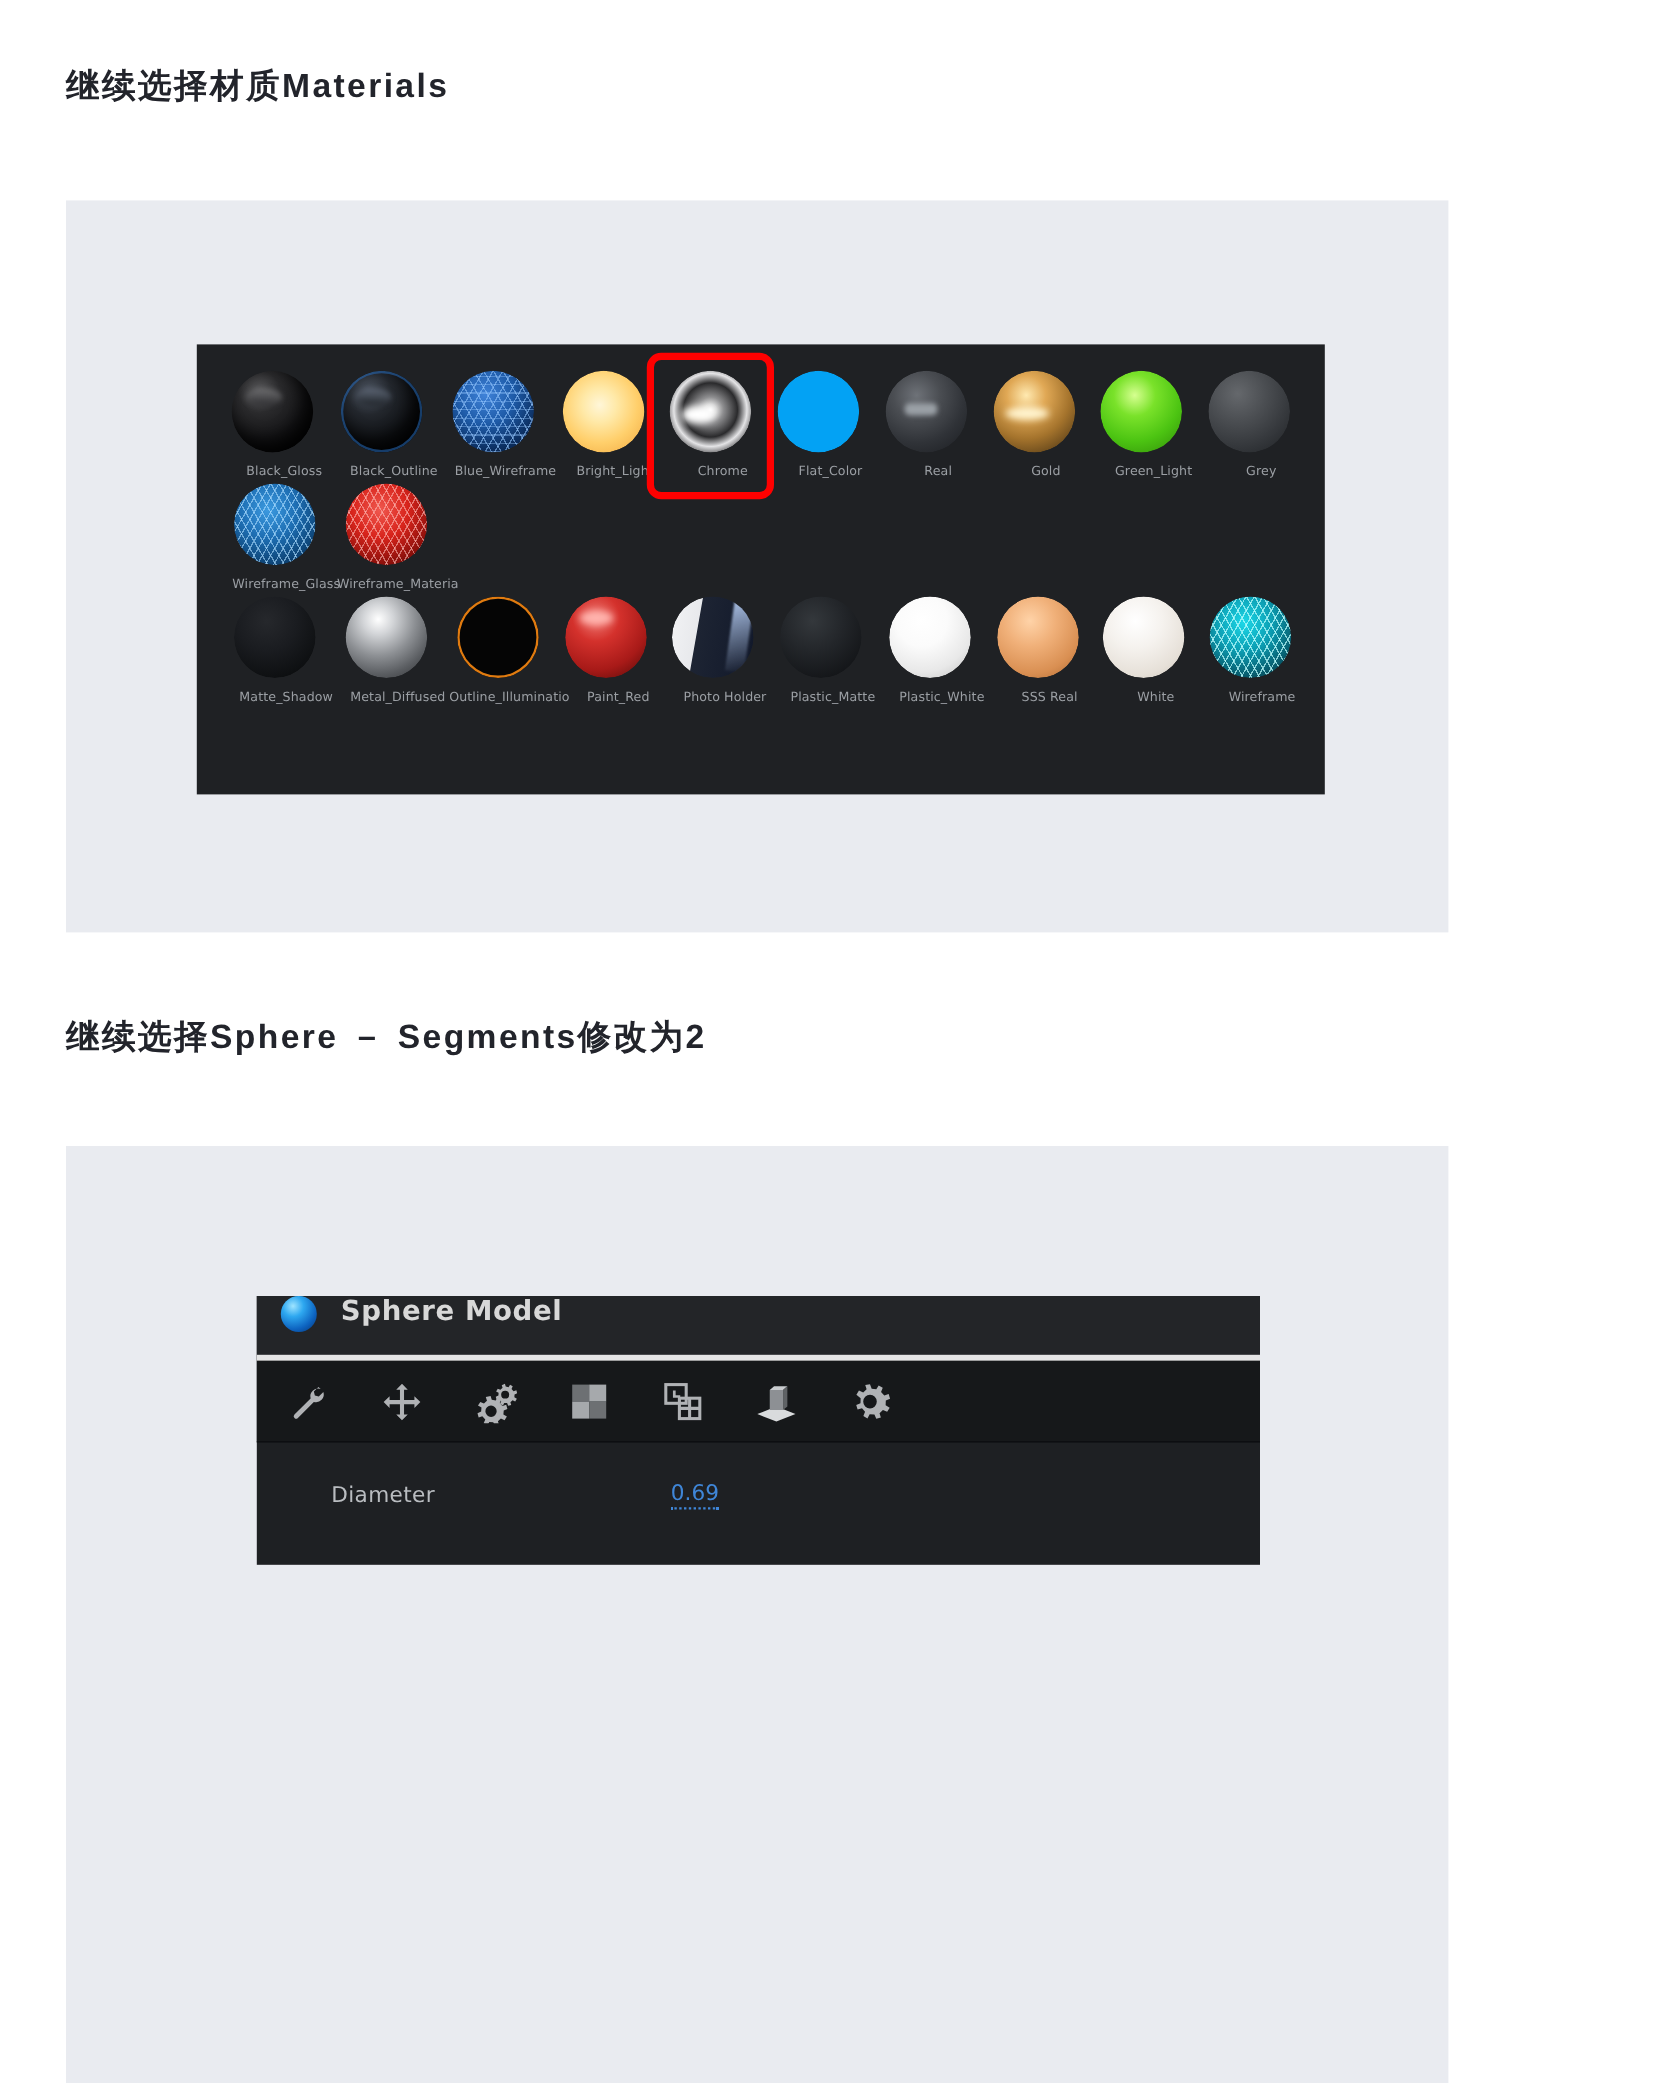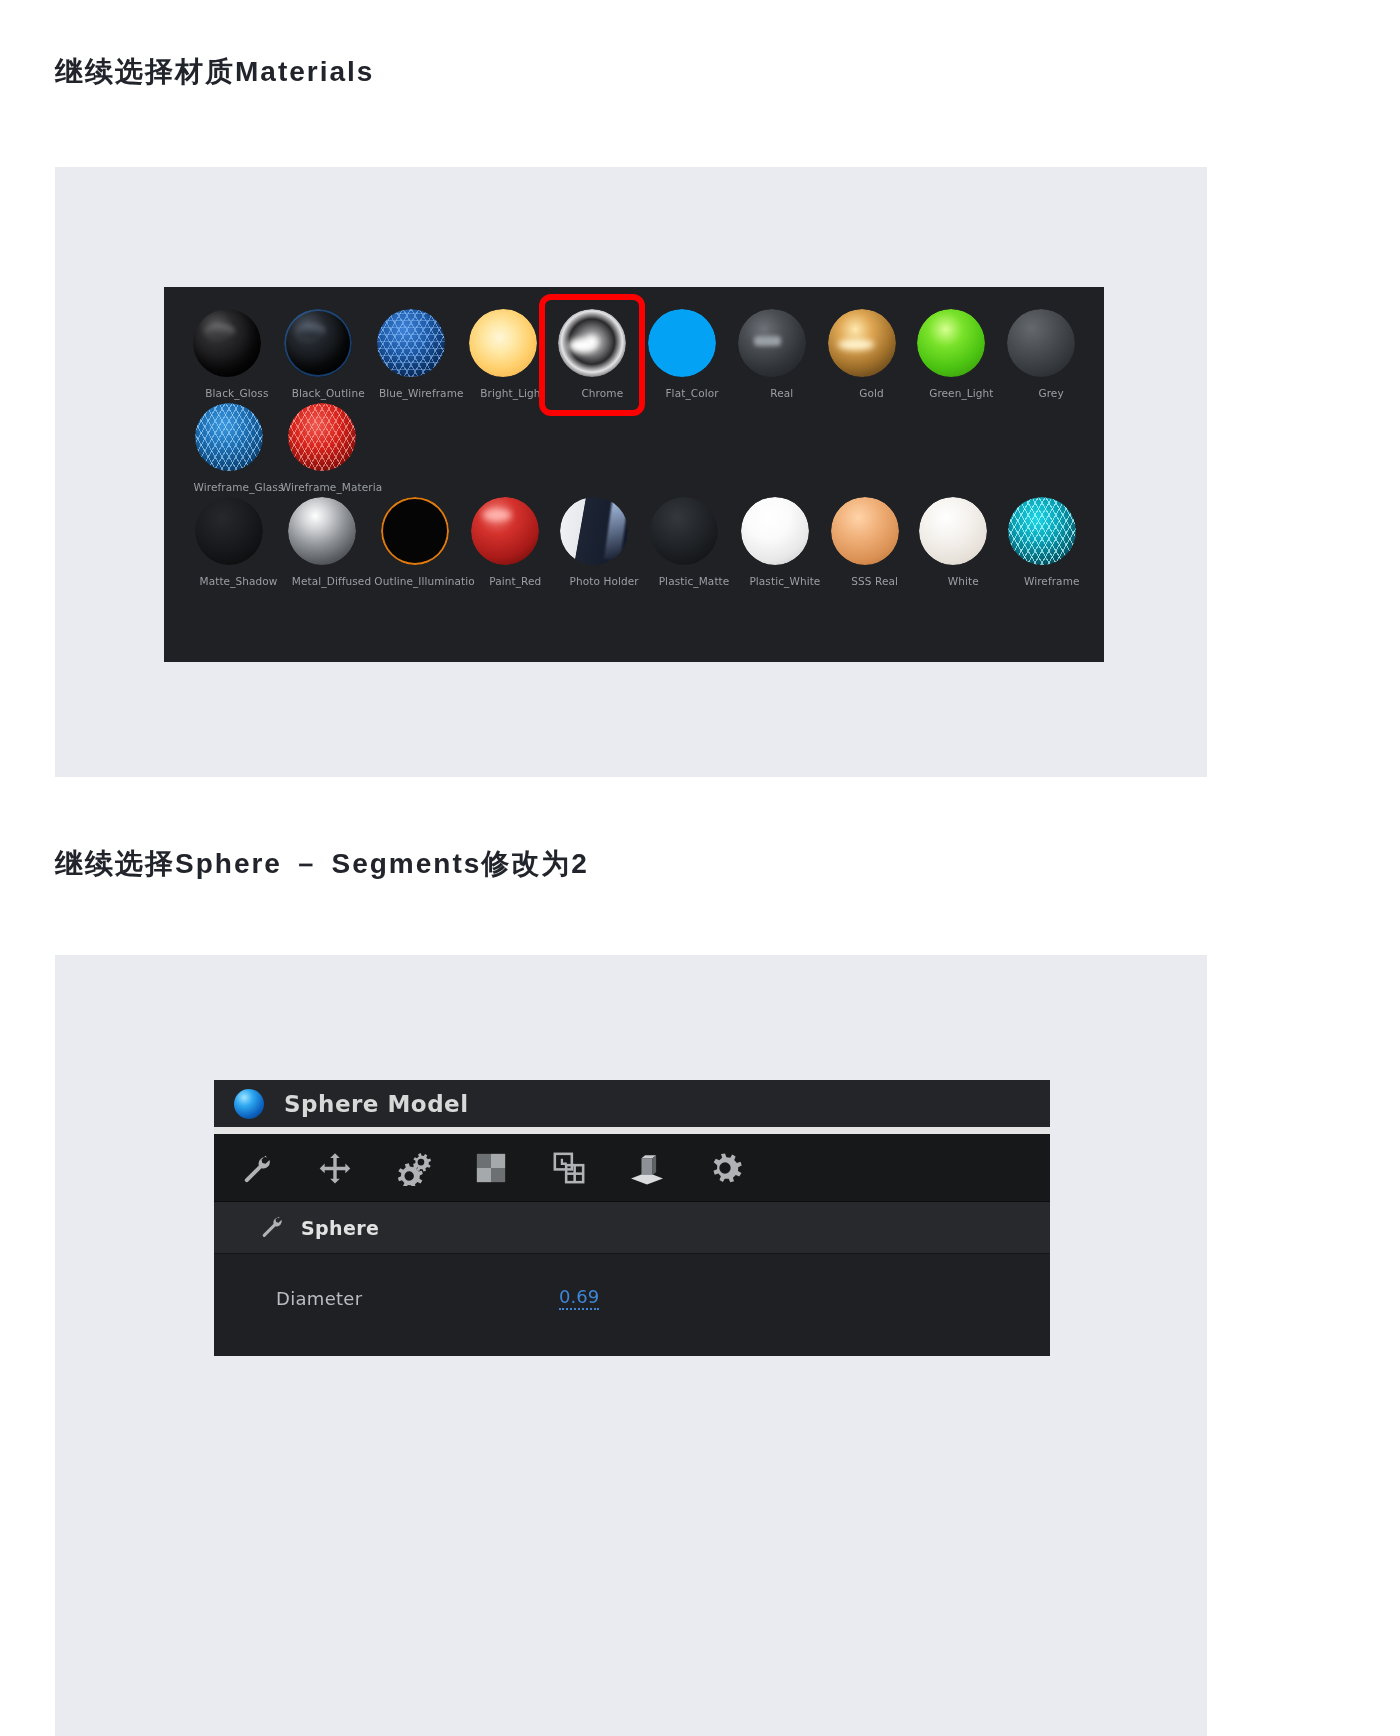--- a/index.html
+++ b/index.html
@@ -129,24 +129,23 @@
     position: absolute;
     left: 159px;
     top: 125px;
     width: 836px;
     background: #1e2023;
     font-family: "DejaVu Sans", sans-serif;
   }
   .obj-titlebar {
     height: 54px;
     display: flex;
-    align-items: center;
     padding: 0 0 0 20px;
     background: #232528;
-    border-bottom: 7px solid #e5e5e5;
+    border-bottom: 5px solid #e5e5e5;
   }
   .obj-title-icon { width: 30px; height: 30px; border-radius: 50%;
     background: radial-gradient(circle at 34% 28%, #9fe4ff 0%, #2ea8f0 30%, #0d63c0 66%, #05306e 100%);
     flex: none; }
   .obj-title-text {
     margin-left: 20px;
     font-size: 23px;
     font-weight: bold;
     color: #d8d8d8;
     letter-spacing: .5px;
@@ -400,28 +399,20 @@
           <path d="M17 6l2.6-2.2V16L17 18z" fill="#5f6265"></path>
         </svg>
       </div>
       <div class="tb-icon">
         <svg width="34" height="34" viewBox="0 0 24 24" fill="#b0b2b5">
           <path d="M12 1.8l1 2.6 2.7.4 1.4-2.3 2.4 1.4-1 2.5 1.9 2 2.6-.8.8 2.7-2.5 1.1-.1 2.8 2.4 1.4-1.5 2.4-2.5-1.1-2 1.9.8 2.5-2.7.8-1.1-2.5-2.8-.1-1.3 2.4-2.4-1.5 1-2.5-1.8-2-2.6.8-.8-2.7 2.5-1.1.1-2.8L4 7.9l1.5-2.4L8 6.6l2-1.8-.8-2.6zM12 8a4 4 0 1 0 0 8 4 4 0 0 0 0-8z"></path>
         </svg>
       </div>
     </div>
 
-    <div class="obj-subheader">
-      <span>
-        <svg width="26" height="26" viewBox="0 0 24 24" fill="#b0b2b5">
-          <path d="M19.2 4.6a4.6 4.6 0 0 0-5.9 5.6L3.8 19.6a1.4 1.4 0 0 0 2 2l9.4-9.4a4.6 4.6 0 0 0 5.6-5.9l-2.7 2.7-2.3-.6-.6-2.3 2.7-2.7z"></path>
-        </svg>
-      </span>
-      <span class="obj-subheader-text">Sphere</span>
-    </div>
 
     <div class="obj-body">
 
       <div class="param-row">
         <div class="param-label">Diameter</div>
         <div class="param-value">0.69</div>
       </div>
 
 
 

